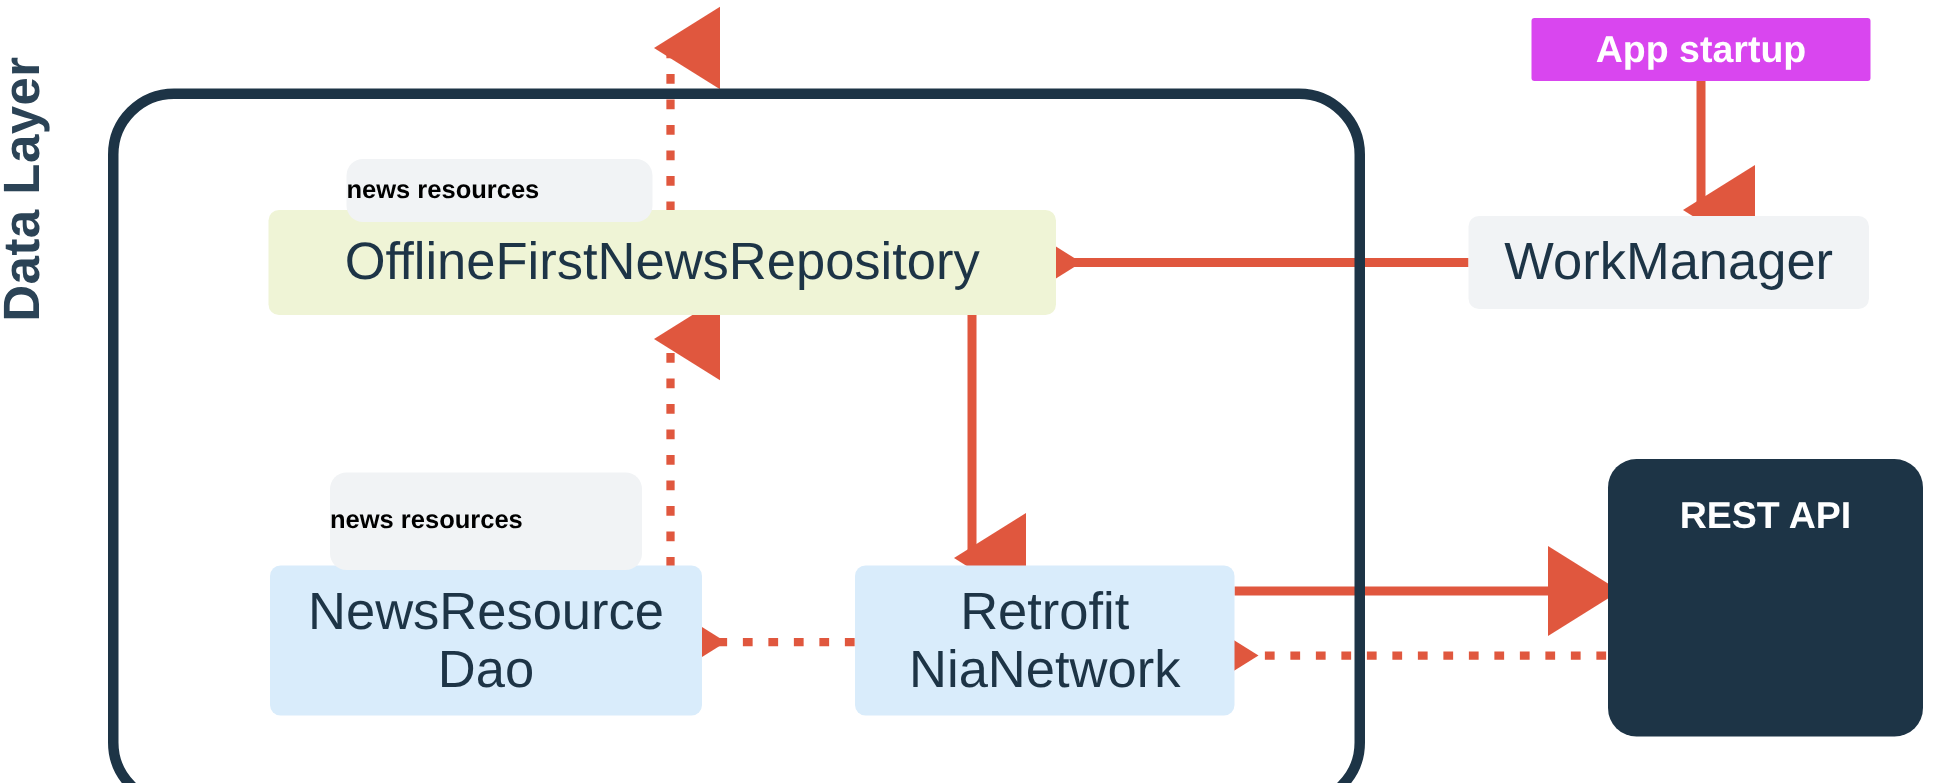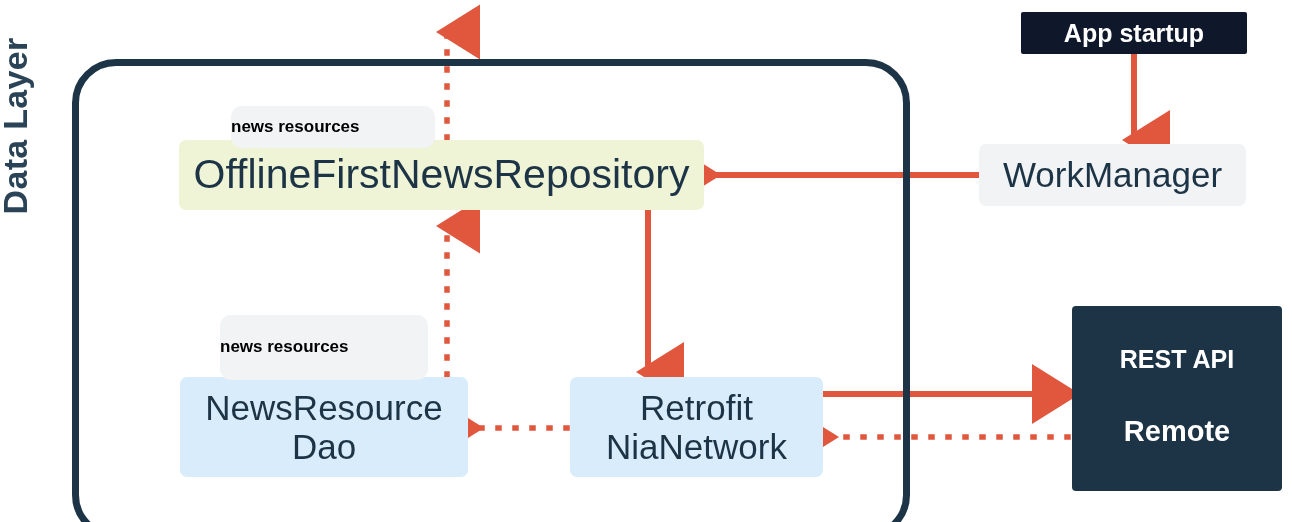--- a/index.html
+++ b/index.html
@@ -63,21 +63,21 @@
     line-height: 1.12;
   }
   .node-repo {
     left: 179px;
     top: 140px;
     width: 525px;
     height: 70px;
     background: #eff4d6;
     border-radius: 7px;
     color: #1d3446;
-    font-size: 41px;
+    font-size: 35px;
   }
   .node-dao {
     left: 180px;
     top: 377px;
     width: 288px;
     height: 100px;
     background: #d9ecfb;
     border-radius: 7px;
     color: #1d3446;
     font-size: 35px;
@@ -100,36 +100,36 @@
     background: #f1f3f5;
     border-radius: 7px;
     color: #1d3446;
     font-size: 35px;
   }
   .node-appstartup {
     left: 1021px;
     top: 12px;
     width: 226px;
     height: 42px;
-    background: #0f172a;
+    background: #d946ef;
     border-radius: 2px;
     color: #ffffff;
     font-size: 25px;
     font-weight: 700;
   }
   .node-remote {
     left: 1072px;
     top: 306px;
     width: 210px;
     height: 185px;
     background: #1d3446;
-    border-radius: 4px;
+    border-radius: 19px;
     color: #ffffff;
     justify-content: flex-start;
-    padding-top: 39px;
+    padding-top: 24px;
   }
   .remote-title {
     font-size: 25px;
     font-weight: 700;
   }
   .remote-sub {
     margin-top: 42px;
     font-size: 29px;
     font-weight: 700;
     line-height: 1.15;
@@ -223,21 +223,20 @@
   <div class="node node-workmanager">
     <span>WorkManager</span>
   </div>
 
   <div class="node node-appstartup">
     <span>App startup</span>
   </div>
 
   <div class="node node-remote">
     <span class="remote-title">REST API</span>
-    <span class="remote-sub">Remote</span>
   </div>
 
   <div class="chip chip-news">
     <span>news resources</span>
   </div>
 
   <div class="chip chip-internal">
     <span>news resources</span>
   </div>
 

